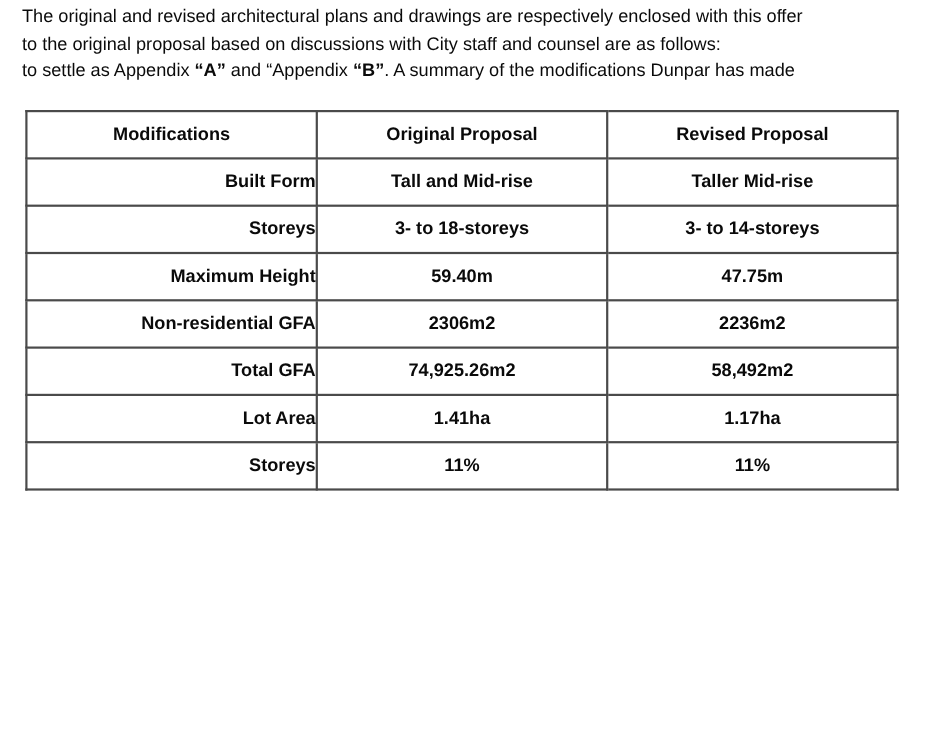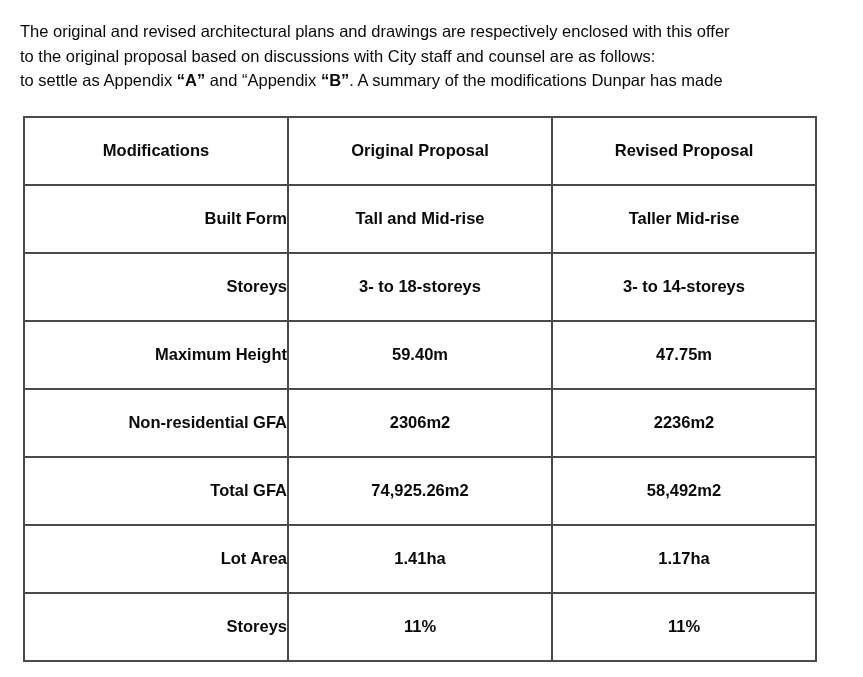--- a/index.html
+++ b/index.html
@@ -9,21 +9,21 @@
     background: #ffffff;
   }
   body {
     width: 863px;
     height: 677px;
     overflow: hidden;
     font-family: "Liberation Sans", sans-serif;
     color: #0a0a0a;
   }
   .doc {
-    padding: 19px 20px 0 20px;
+    padding: 3px 20px 0 20px;
   }
   .intro {
     font-size: 16.5px;
     line-height: 24.5px;
   }
   .intro .line {
     white-space: nowrap;
   }
   .intro b {
     font-weight: bold;
@@ -32,21 +32,21 @@
     border-collapse: collapse;
     table-layout: fixed;
     width: 794px;
     margin: 23px 0 0 3px;
     border: 2px solid #3c3c3c;
   }
   table.mods th,
   table.mods td {
     border: 2px solid #4a4a4a;
     width: 264px;
-    height: 68px;
+    height: 43px;
     text-align: center;
     vertical-align: middle;
     font-size: 16.5px;
     padding: 0;
   }
   table.mods th {
     font-weight: bold;
   }
   table.mods td.rowlabel {
     font-weight: bold;

